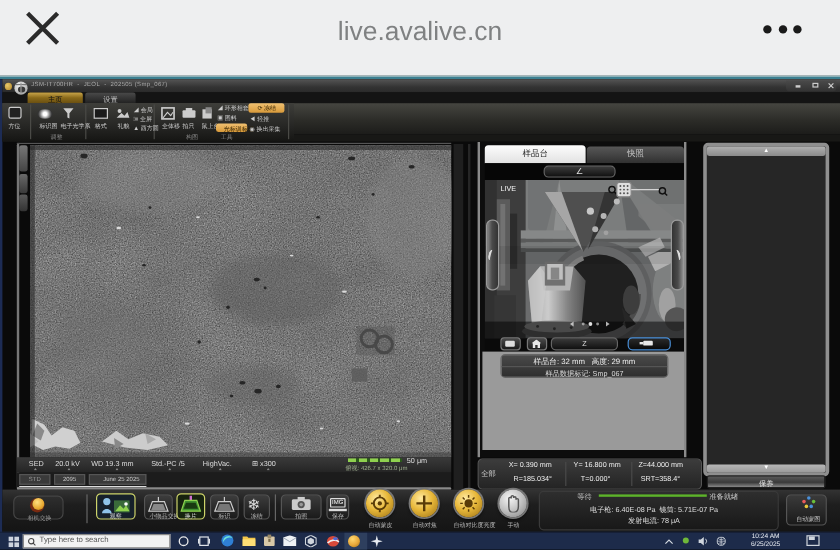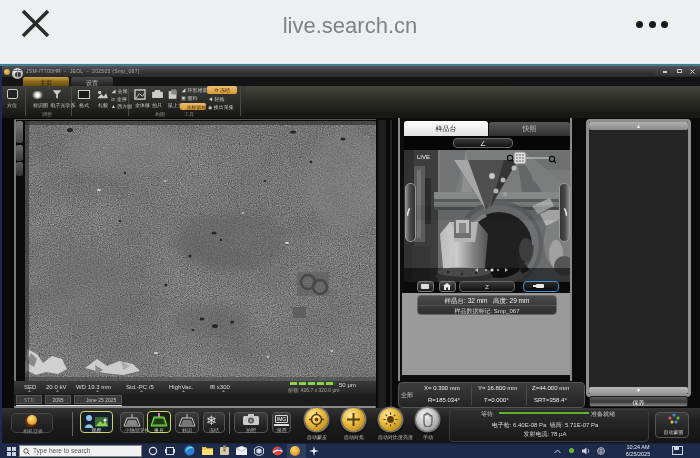--- a/index.html
+++ b/index.html
@@ -12,21 +12,21 @@
   .s6c { font-size:11px; transform:scale(0.55); transform-origin:50% 0; white-space:nowrap; text-align:center; }
 </style>
 </head>
 <body>
 <div id="stage">
 
   <div class="abs" style="left:0;top:0;width:700px;height:63px;background:#eeeff0;"></div>
   <svg class="abs" style="left:20px;top:8px;" width="31" height="31" viewBox="0 0 31 31">
     <path d="M3 3 L28 28 M28 3 L3 28" stroke="#2b2b2b" stroke-width="3.6" stroke-linecap="butt"></path>
   </svg>
-  <div class="abs" style="left:0;top:13px;width:700px;text-align:center;font-size:22px;color:#7f8182;">live.search.cn</div>
+  <div class="abs" style="left:0;top:13px;width:700px;text-align:center;font-size:22px;color:#7f8182;">live.avalive.cn</div>
   <div class="abs" style="left:636px;top:21px;width:7px;height:7px;border-radius:50%;background:#1a1a1a;"></div>
   <div class="abs" style="left:649px;top:21px;width:7px;height:7px;border-radius:50%;background:#1a1a1a;"></div>
   <div class="abs" style="left:661px;top:21px;width:7px;height:7px;border-radius:50%;background:#1a1a1a;"></div>
 
   <div class="abs" style="left:0;top:63px;width:700px;height:1px;background:#c8eef2;"></div>
   <div class="abs" style="left:0;top:64px;width:700px;height:2px;background:#3c7f90;"></div>
 
   <div class="abs" style="left:0;top:66px;width:700px;height:378px;background:#0a0a0a;"></div>
 
   <div class="abs" style="left:0;top:66px;width:2px;height:378px;background:#1d2c55;"></div>

